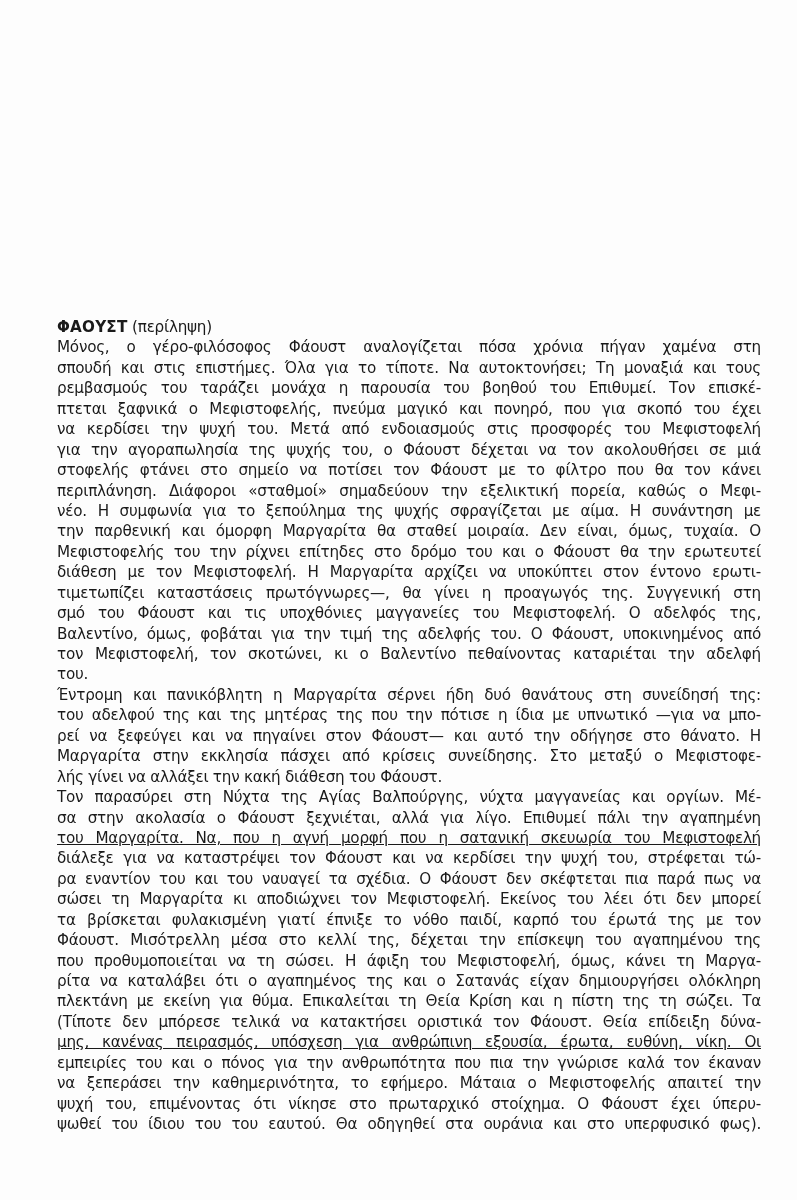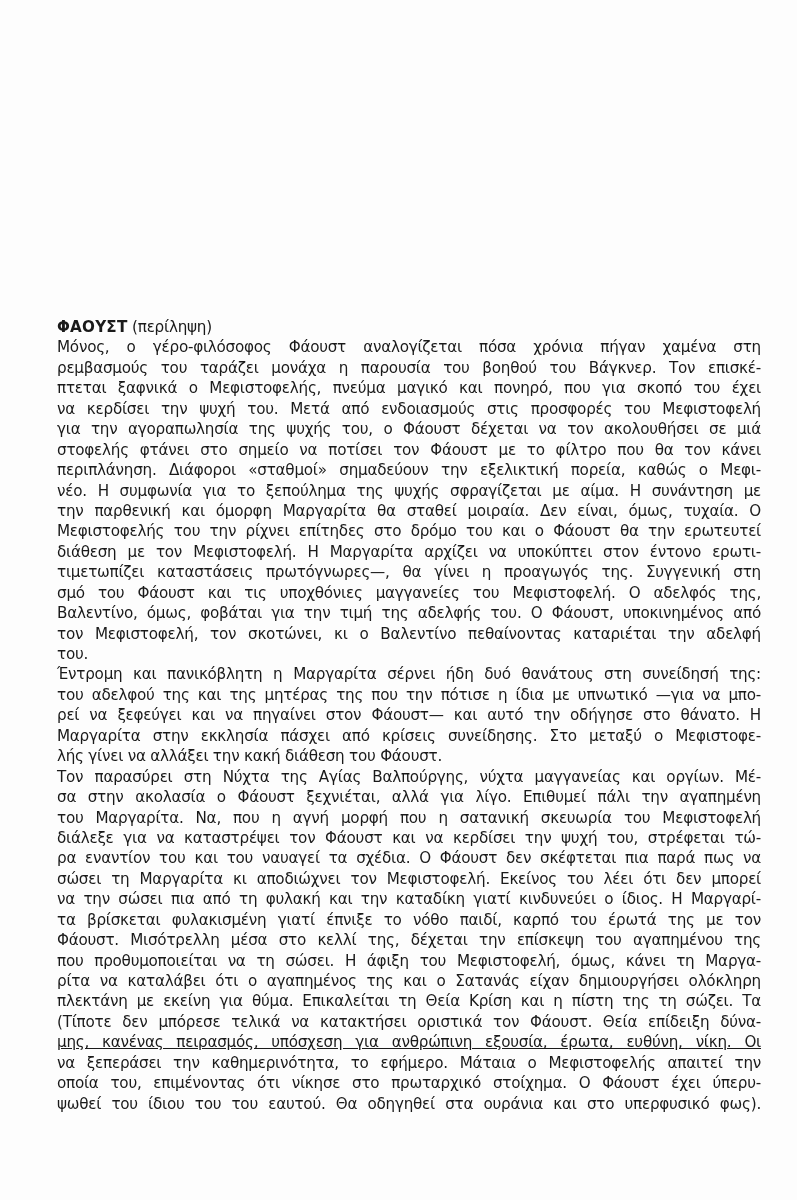--- a/index.html
+++ b/index.html
@@ -58,21 +58,22 @@
     }
   </style>
 </head>
 <body>
 
 <div class="page">
   <div class="text-block">
     <span class="line last" style="display: block;"><span class="title">ΦΑΟΥΣΤ</span> <span class="subtitle">(περίληψη)</span></span>
     <div id="lines">
         <span class="line" style="display: block;">Μόνος, ο γέρο-φιλόσοφος Φάουστ αναλογίζεται πόσα χρόνια πήγαν χαμένα στη</span>
-        <span class="line" style="display: block;">ρεμβασμούς του ταράζει μονάχα η παρουσία του βοηθού του Βάγκνερ. Τον επισκέ-</span>
+        <span class="line" style="display: block;">σπουδή και στις επιστήμες. Όλα για το τίποτε. Να αυτοκτονήσει; Τη μοναξιά και τους</span>
+        <span class="line" style="display: block;">ρεμβασμούς του ταράζει μονάχα η παρουσία του βοηθού του Επιθυμεί. Τον επισκέ-</span>
         <span class="line" style="display: block;">πτεται ξαφνικά ο Μεφιστοφελής, πνεύμα μαγικό και πονηρό, που για σκοπό του έχει</span>
         <span class="line" style="display: block;">να κερδίσει την ψυχή του. Μετά από ενδοιασμούς στις προσφορές του Μεφιστοφελή</span>
         <span class="line" style="display: block;">για την αγοραπωλησία της ψυχής του, ο Φάουστ δέχεται να τον ακολουθήσει σε μιά</span>
         <span class="line" style="display: block;">στοφελής φτάνει στο σημείο να ποτίσει τον Φάουστ με το φίλτρο που θα τον κάνει</span>
         <span class="line" style="display: block;">περιπλάνηση. Διάφοροι «σταθμοί» σημαδεύουν την εξελικτική πορεία, καθώς ο Μεφι-</span>
         <span class="line" style="display: block;">νέο. Η συμφωνία για το ξεπούλημα της ψυχής σφραγίζεται με αίμα. Η συνάντηση με</span>
         <span class="line" style="display: block;">την παρθενική και όμορφη Μαργαρίτα θα σταθεί μοιραία. Δεν είναι, όμως, τυχαία. Ο</span>
         <span class="line" style="display: block;">Μεφιστοφελής του την ρίχνει επίτηδες στο δρόμο του και ο Φάουστ θα την ερωτευτεί</span>
         <span class="line" style="display: block;">διάθεση με τον Μεφιστοφελή. Η Μαργαρίτα αρχίζει να υποκύπτει στον έντονο ερωτι-</span>
         <span class="line" style="display: block;">τιμετωπίζει καταστάσεις πρωτόγνωρες—, θα γίνει η προαγωγός της. Συγγενική στη</span>
@@ -80,31 +81,31 @@
         <span class="line" style="display: block;">Βαλεντίνο, όμως, φοβάται για την τιμή της αδελφής του. Ο Φάουστ, υποκινημένος από</span>
         <span class="line" style="display: block;">τον Μεφιστοφελή, τον σκοτώνει, κι ο Βαλεντίνο πεθαίνοντας καταριέται την αδελφή</span>
         <span class="line last" style="display: block;">του.</span>
         <span class="line" style="display: block;">Έντρομη και πανικόβλητη η Μαργαρίτα σέρνει ήδη δυό θανάτους στη συνείδησή της:</span>
         <span class="line" style="display: block;">του αδελφού της και της μητέρας της που την πότισε η ίδια με υπνωτικό —για να μπο-</span>
         <span class="line" style="display: block;">ρεί να ξεφεύγει και να πηγαίνει στον Φάουστ— και αυτό την οδήγησε στο θάνατο. Η</span>
         <span class="line" style="display: block;">Μαργαρίτα στην εκκλησία πάσχει από κρίσεις συνείδησης. Στο μεταξύ ο Μεφιστοφε-</span>
         <span class="line last" style="display: block;">λής γίνει να αλλάξει την κακή διάθεση του Φάουστ.</span>
         <span class="line" style="display: block;">Τον παρασύρει στη Νύχτα της Αγίας Βαλπούργης, νύχτα μαγγανείας και οργίων. Μέ-</span>
         <span class="line" style="display: block;">σα στην ακολασία ο Φάουστ ξεχνιέται, αλλά για λίγο. Επιθυμεί πάλι την αγαπημένη</span>
-        <span class="line" style="display: block;">του Μαργαρίτα. Να, που η αγνή μορφή που η σατανική σκευωρία του Μεφιστοφελή</span>
+        <span class="line" style="display: block; text-decoration: underline;">του Μαργαρίτα. Να, που η αγνή μορφή που η σατανική σκευωρία του Μεφιστοφελή</span>
         <span class="line" style="display: block;">διάλεξε για να καταστρέψει τον Φάουστ και να κερδίσει την ψυχή του, στρέφεται τώ-</span>
         <span class="line" style="display: block;">ρα εναντίον του και του ναυαγεί τα σχέδια. Ο Φάουστ δεν σκέφτεται πια παρά πως να</span>
         <span class="line" style="display: block;">σώσει τη Μαργαρίτα κι αποδιώχνει τον Μεφιστοφελή. Εκείνος του λέει ότι δεν μπορεί</span>
-        <span class="line" style="display: block;">να την σώσει πια από τη φυλακή και την καταδίκη γιατί κινδυνεύει ο ίδιος. Η Μαργαρί-</span>
         <span class="line" style="display: block;">τα βρίσκεται φυλακισμένη γιατί έπνιξε το νόθο παιδί, καρπό του έρωτά της με τον</span>
         <span class="line" style="display: block;">Φάουστ. Μισότρελλη μέσα στο κελλί της, δέχεται την επίσκεψη του αγαπημένου της</span>
         <span class="line" style="display: block;">που προθυμοποιείται να τη σώσει. Η άφιξη του Μεφιστοφελή, όμως, κάνει τη Μαργα-</span>
         <span class="line" style="display: block;">ρίτα να καταλάβει ότι ο αγαπημένος της και ο Σατανάς είχαν δημιουργήσει ολόκληρη</span>
         <span class="line" style="display: block;">πλεκτάνη με εκείνη για θύμα. Επικαλείται τη Θεία Κρίση και η πίστη της τη σώζει. Τα</span>
         <span class="line" style="display: block;">(Τίποτε δεν μπόρεσε τελικά να κατακτήσει οριστικά τον Φάουστ. Θεία επίδειξη δύνα-</span>
         <span class="line" style="display: block; text-decoration: underline;">μης, κανένας πειρασμός, υπόσχεση για ανθρώπινη εξουσία, έρωτα, ευθύνη, νίκη. Οι</span>
+        <span class="line" style="display: block;">εμπειρίες του και ο πόνος για την ανθρωπότητα που πια την γνώρισε καλά τον έκαναν</span>
         <span class="line" style="display: block;">να ξεπεράσει την καθημερινότητα, το εφήμερο. Μάταια ο Μεφιστοφελής απαιτεί την</span>
-        <span class="line" style="display: block;">οποία του, επιμένοντας ότι νίκησε στο πρωταρχικό στοίχημα. Ο Φάουστ έχει ύπερυ-</span>
+        <span class="line" style="display: block;">ψυχή του, επιμένοντας ότι νίκησε στο πρωταρχικό στοίχημα. Ο Φάουστ έχει ύπερυ-</span>
         <span class="line" style="display: block;">ψωθεί του ίδιου του του εαυτού. Θα οδηγηθεί στα ουράνια και στο υπερφυσικό φως).</span>
       </div>
   </div>
   <div class="page-number">102</div>
 </div>
 
 </body></html>

